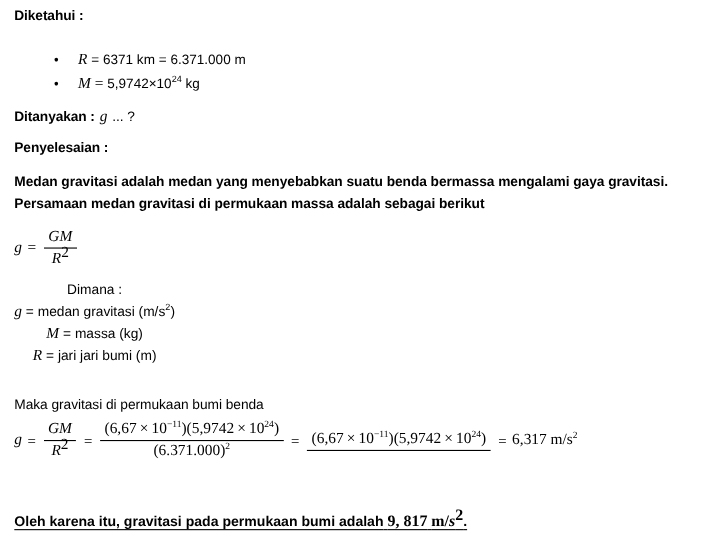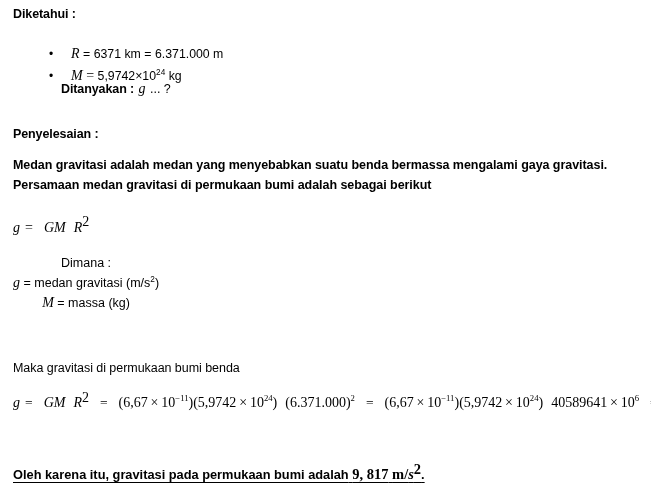--- a/index.html
+++ b/index.html
@@ -82,21 +82,21 @@
     white-space: nowrap;
   }
   #given-list li::before {
     content: "\2022";
     position: absolute;
     left: 24px;
     top: 0;
     font-size: 12px;
   }
 
-  #ditanyakan-line { position: absolute; left: 13px; top: 79px; white-space: nowrap; margin-left: 48px; }
+  #ditanyakan-line { position: absolute; left: 13px; top: 97px; white-space: nowrap; }
   #penyelesaian-heading { position: absolute; left: 13px; top: 127px; }
 
   #intro-paragraph {
     position: absolute;
     left: 13px;
     top: 155px;
     width: 630px;
     line-height: 20px;
     font-weight: bold;
   }
@@ -108,24 +108,24 @@
     white-space: nowrap;
     display: flex;
     align-items: center;
   }
   .eq .op {
     font-style: normal;
     margin: 0 5px;
   }
   .frac {
     display: inline-flex;
-    flex-direction: row;
+    flex-direction: column;
     align-items: center;
     vertical-align: middle;
-    margin: 16px 2px;
+    margin: 4px 2px;
   }
   .frac .num,
   .frac .den {
     display: block;
     padding: 0 4px;
     line-height: 1.22;
     white-space: nowrap;
   }
   .frac .bar {
     display: block;
@@ -218,21 +218,21 @@
   <div id="ditanyakan-line">
     <span class="hd">Ditanyakan :</span>
     <span class="mv">g</span>
     <span class="body-text">... ?</span>
   </div>
 
   <div class="hd" id="penyelesaian-heading">Penyelesaian :</div>
 
   <div class="body-text" id="intro-paragraph">
     <div>Medan gravitasi adalah medan yang menyebabkan suatu benda bermassa mengalami gaya gravitasi.</div>
-    <div>Persamaan medan gravitasi di permukaan bumi adalah sebagai berikut</div>
+    <div>Persamaan medan gravitasi di permukaan massa adalah sebagai berikut</div>
   </div>
 
   <div id="main-formula">
     <div class="eq">
       <span class="mv">g</span>
       <span class="op">=</span>
       <span class="frac">
         <span class="num mv">GM</span>
         <span class="bar"></span>
         <span class="den"><span class="mv">R</span><sup class="mv-up">2</sup></span>
@@ -249,20 +249,25 @@
       <span>medan gravitasi (m/s</span><sup class="sup-sans">2</sup><span>)</span>
     </div>
 
 
     <div class="def-line">
       <span class="mv">M</span>
       <span>=</span>
       <span>massa (kg)</span>
     </div>
 
+    <div class="def-line">
+      <span class="mv">R</span>
+      <span>=</span>
+      <span>jari jari bumi (m)</span>
+    </div>
   </div>
 
   <div class="body-text" id="maka-line">Maka gravitasi di permukaan bumi benda</div>
 
   <div id="calculation-formula">
     <div class="eq">
 
       <span class="mv">g</span>
       <span class="op">=</span>
 
@@ -278,21 +283,20 @@
         <span class="num mv-up">(<span>6,67</span> × <span>10</span><sup>−11</sup>)(<span>5,9742</span> × <span>10</span><sup>24</sup>)</span>
         <span class="bar"></span>
         <span class="den mv-up">(<span>6.371.000</span>)<sup>2</sup></span>
       </span>
 
       <span class="op">=</span>
 
       <span class="frac">
         <span class="num mv-up">(<span>6,67</span> × <span>10</span><sup>−11</sup>)(<span>5,9742</span> × <span>10</span><sup>24</sup>)</span>
         <span class="bar"></span>
-        <span class="den mv-up"><span>40589641</span> <span>×</span> <span>10</span><sup>6</sup></span>
       </span>
 
       <span class="op">=</span>
 
       <span class="mv-up"><span>6,317</span>&nbsp;<span>m/s</span><sup>2</sup></span>
     </div>
   </div>
 
   <div id="conclusion-line">
     <span>Oleh karena itu, gravitasi pada permukaan bumi adalah</span>

